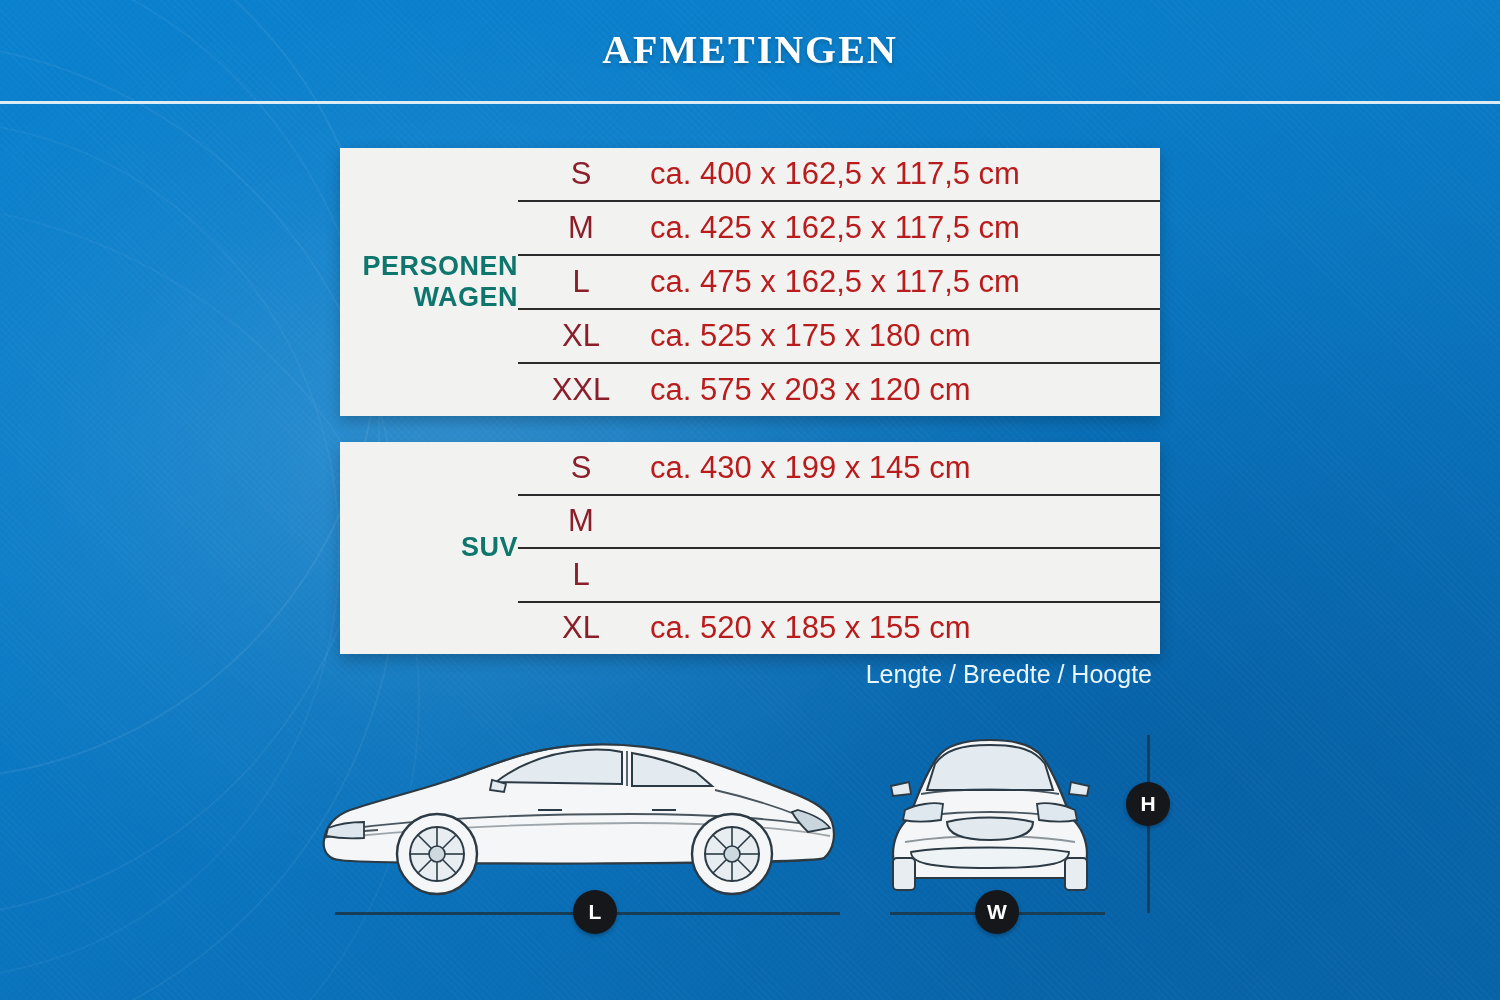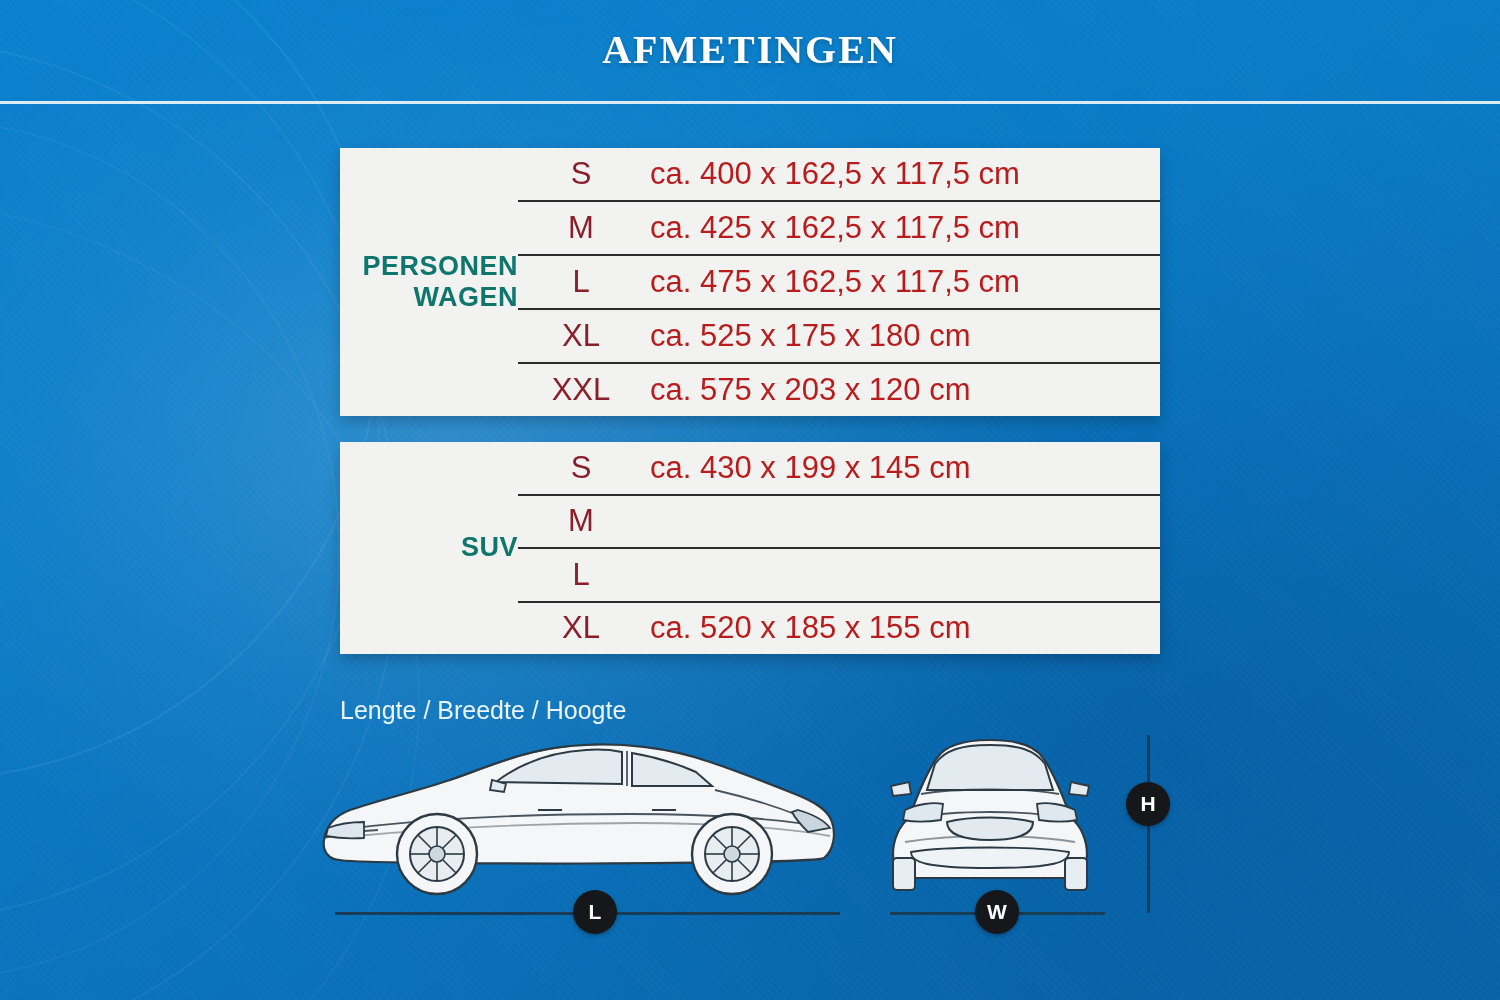--- a/index.html
+++ b/index.html
@@ -101,26 +101,25 @@
     color: #b91c1c;
     font-size: 31px;
     font-family: "Liberation Sans", sans-serif;
     padding-left: 6px;
     white-space: nowrap;
   }
 
   .caption {
     position: absolute;
     left: 340px; top: 660px; width: 820px;
-    text-align: left;
+    text-align: right;
     color: #eaf4fb;
     font-size: 25px;
     font-family: "Liberation Sans", sans-serif;
     padding-right: 8px;
-    margin-top: 36px;
   }
 
   
   .illus { position: absolute; left: 0; top: 690px; width: 1500px; height: 310px; }
   .baseline {
     position: absolute;
     height: 3px; background: #173d57;
   }
   #baseline-length { left: 335px; top: 222px; width: 505px; }
   #baseline-width  { left: 890px; top: 222px; width: 215px; }

